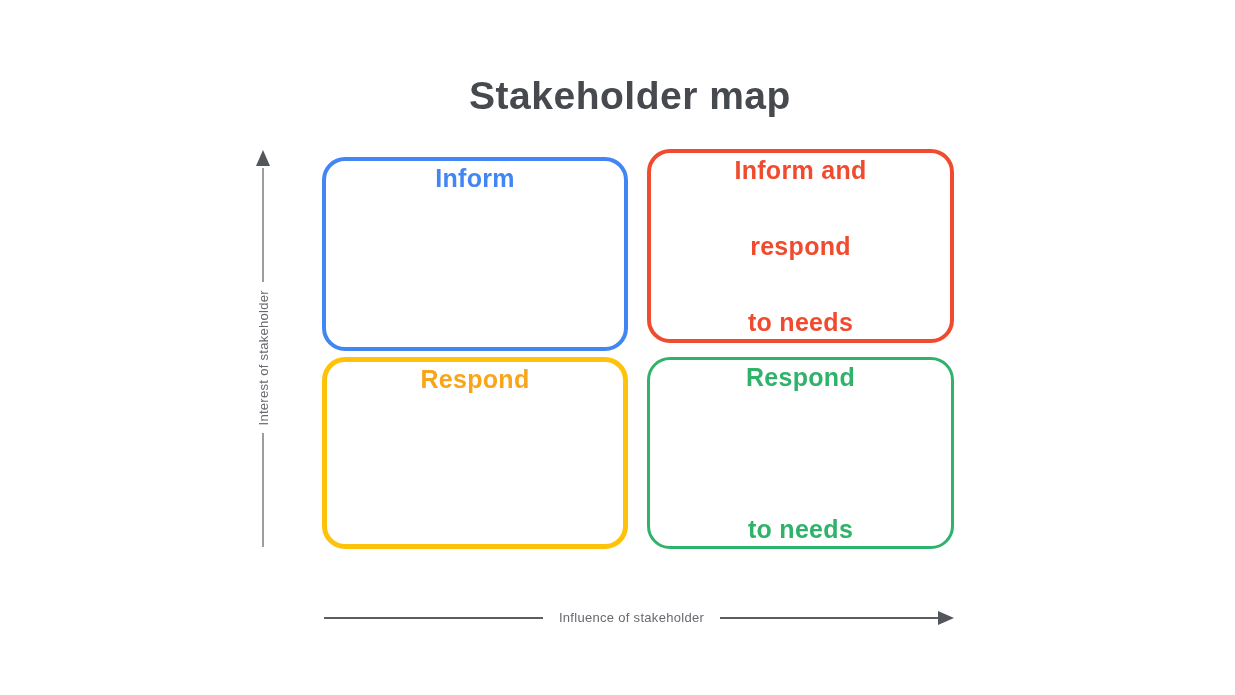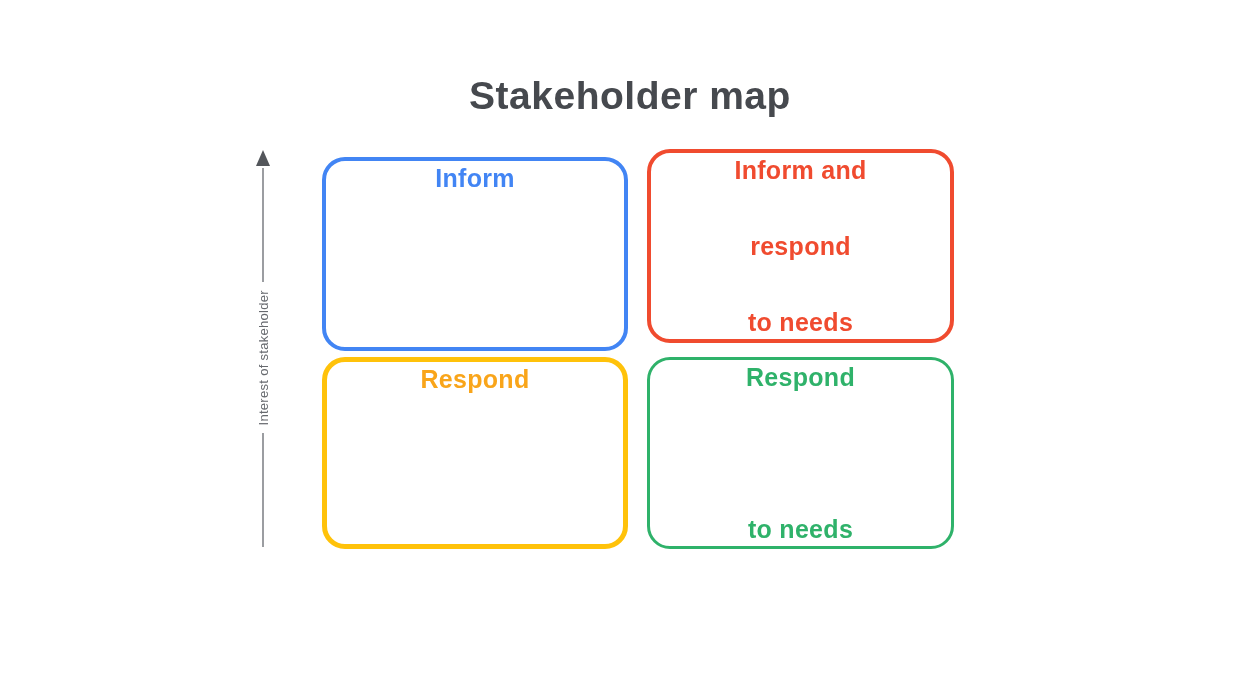--- a/index.html
+++ b/index.html
@@ -103,20 +103,26 @@
 
   <div class="title">Stakeholder map</div>
 
   <div class="y-axis">
     <div class="arrow-up"></div>
     <div class="vline top"></div>
     <div class="y-label">Interest of stakeholder</div>
     <div class="vline"></div>
   </div>
 
+  <div class="x-axis">
+    <div class="hline"></div>
+    <div class="x-label">Influence of stakeholder</div>
+    <div class="hline"></div>
+    <div class="arrow-right"></div>
+  </div>
 
   <div class="quad quad-blue">
     <div>Inform</div>
   </div>
 
   <div class="quad quad-red">
     <div>Inform and</div>
     <div>respond</div>
     <div>to needs</div>
   </div>

